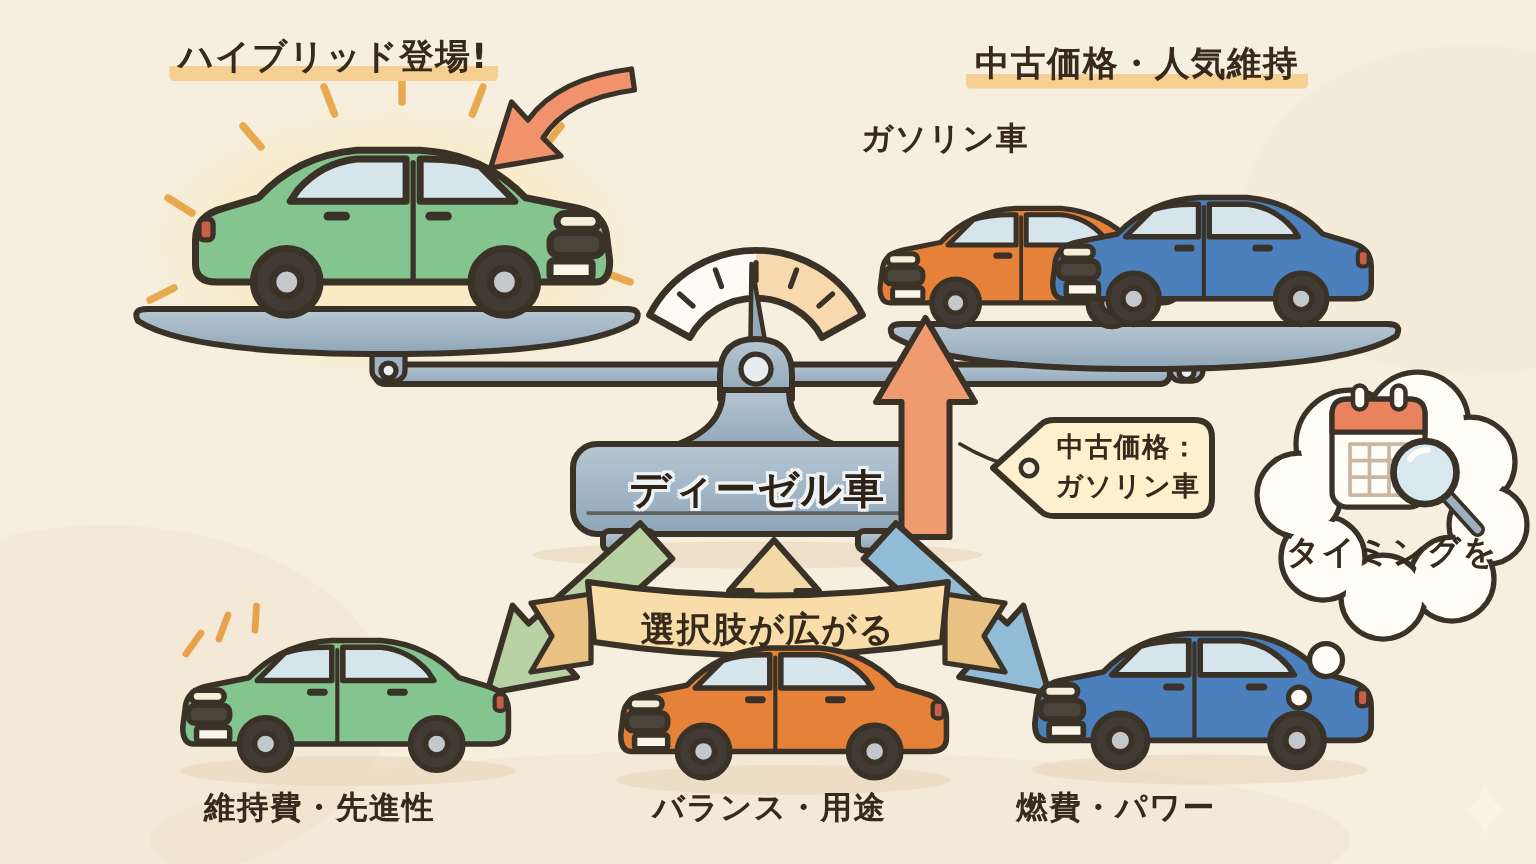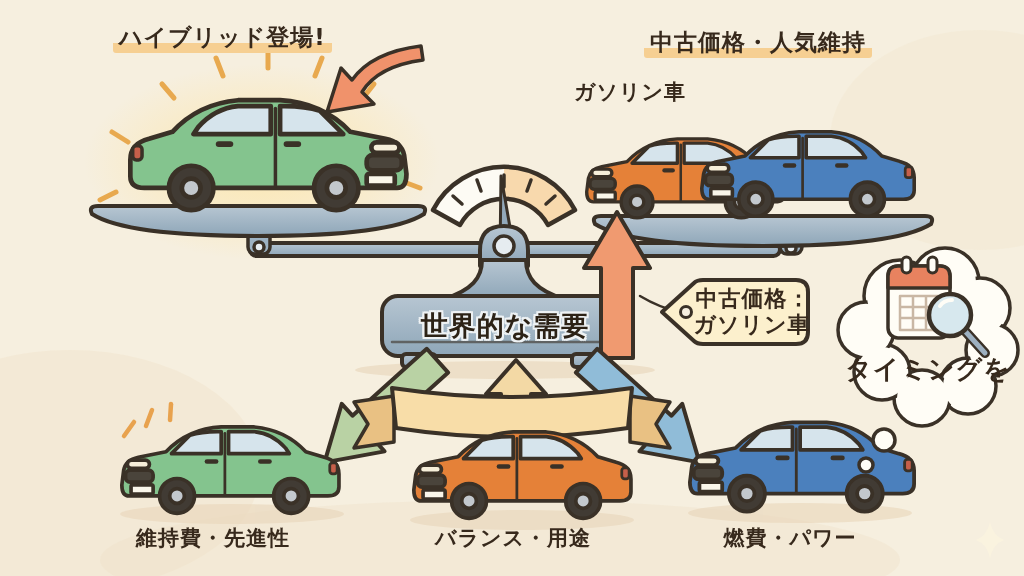--- a/index.html
+++ b/index.html
@@ -11,23 +11,23 @@
   #art{position:absolute;left:0;top:0;}
   .t{position:absolute;font-weight:700;color:#37291c;white-space:nowrap;letter-spacing:1px;}
   .center{transform:translateX(-50%);}
   .hl{background:linear-gradient(to top,#f6cf92 34%,rgba(246,207,146,0) 34%);padding:0 6px 3px;border-radius:3px;}
   .title{font-size:37px;color:#4a3322;letter-spacing:2px;}
   .callout{font-size:23px;}
   .carlabel{font-size:21px;}
   .pedestal{font-size:27px;color:#2c2216;
     text-shadow:-2px 0 0 #eef2f4,2px 0 0 #eef2f4,0 -2px 0 #eef2f4,0 2px 0 #eef2f4,
                 -2px -2px 0 #eef2f4,2px 2px 0 #eef2f4,-2px 2px 0 #eef2f4,2px -2px 0 #eef2f4;}
-  .tagline{font-size:22px;line-height:26px;text-align:right;}
+  .tagline{font-size:18px;line-height:26px;text-align:center;}
   .bannertext{font-size:23px;}
-  .thought{font-size:26px;line-height:26px;text-align:center;}
+  .thought{font-size:22px;line-height:26px;text-align:center;}
   .benefit{font-size:21px;}
 </style>
 </head>
 <body>
 
 <div id="stage">
 
 <svg id="art" width="1024" height="576" viewBox="0 0 1024 576">
   <defs>
     <radialGradient id="glow" cx="50%" cy="50%" r="50%">
@@ -230,31 +230,32 @@
 </div>
 
 
 <div class="t callout center" style="left:758px;top:27px;">
   <span class="hl">中古価格・人気維持</span>
 </div>
 
 <div class="t carlabel center" style="left:630px;top:78px;">ガソリン車</div>
 
 
-<div class="t pedestal center" style="left:505px;top:308px;">世界的な需要</div>
+<div class="t pedestal center" style="left:505px;top:308px;">ディーゼル車</div>
 
 <div class="t tagline center" style="left:752px;top:286px;">
   <div>中古価格：</div>
   <div>ガソリン車</div>
 </div>
 
+<div class="t bannertext center" style="left:512px;top:404px;">選択肢が広がる</div>
 
 <div class="t thought center" style="left:928px;top:356px;">
   <div>タイミングを</div>
 </div>
 
 <div class="t benefit center" style="left:513px;top:524px;">バランス・用途</div>
 
 <div class="t benefit center" style="left:213px;top:524px;">維持費・先進性</div>
 
-<div class="t benefit center" style="left:790px;top:524px;">燃費・パワー</div>
+<div class="t benefit center" style="left:744px;top:524px;">燃費・パワー</div>
 
 </div>
 
 </body></html>

